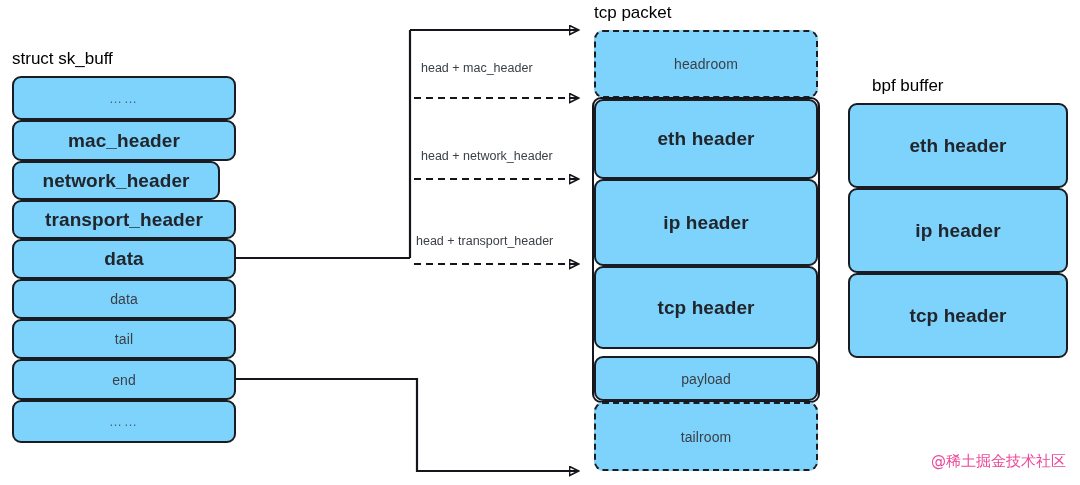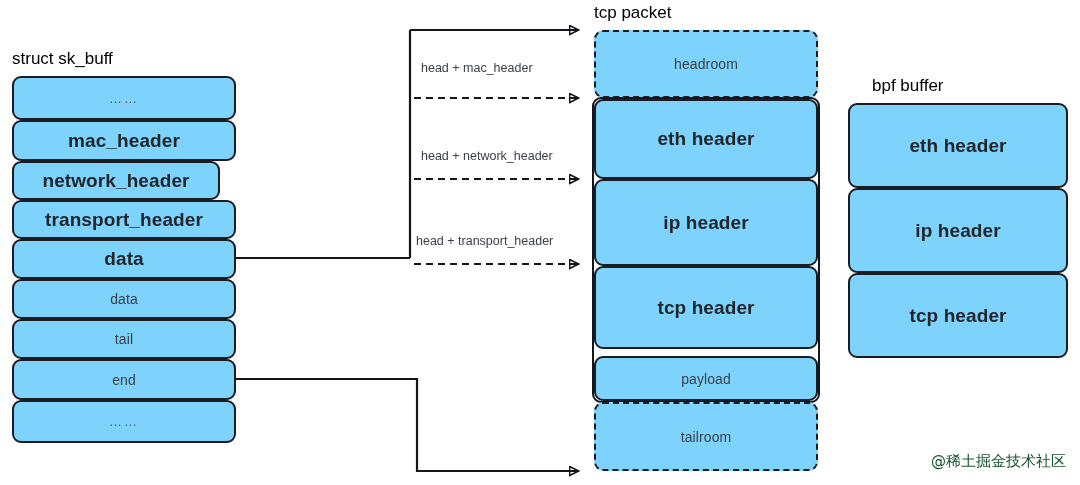--- a/index.html
+++ b/index.html
@@ -55,21 +55,21 @@
     box-sizing:border-box;
     pointer-events:none;
     background:transparent;
   }
 
   
   .watermark{
     position:absolute;
     right:14px;bottom:14px;
     font-size:15px;
-    color:#14532d;
+    color:#ec4899;
     font-family:"DejaVu Sans",sans-serif;
     white-space:nowrap;
     margin-top:12px;
   }
 </style>
 </head>
 <body>
 
 <div class="canvas">
 

